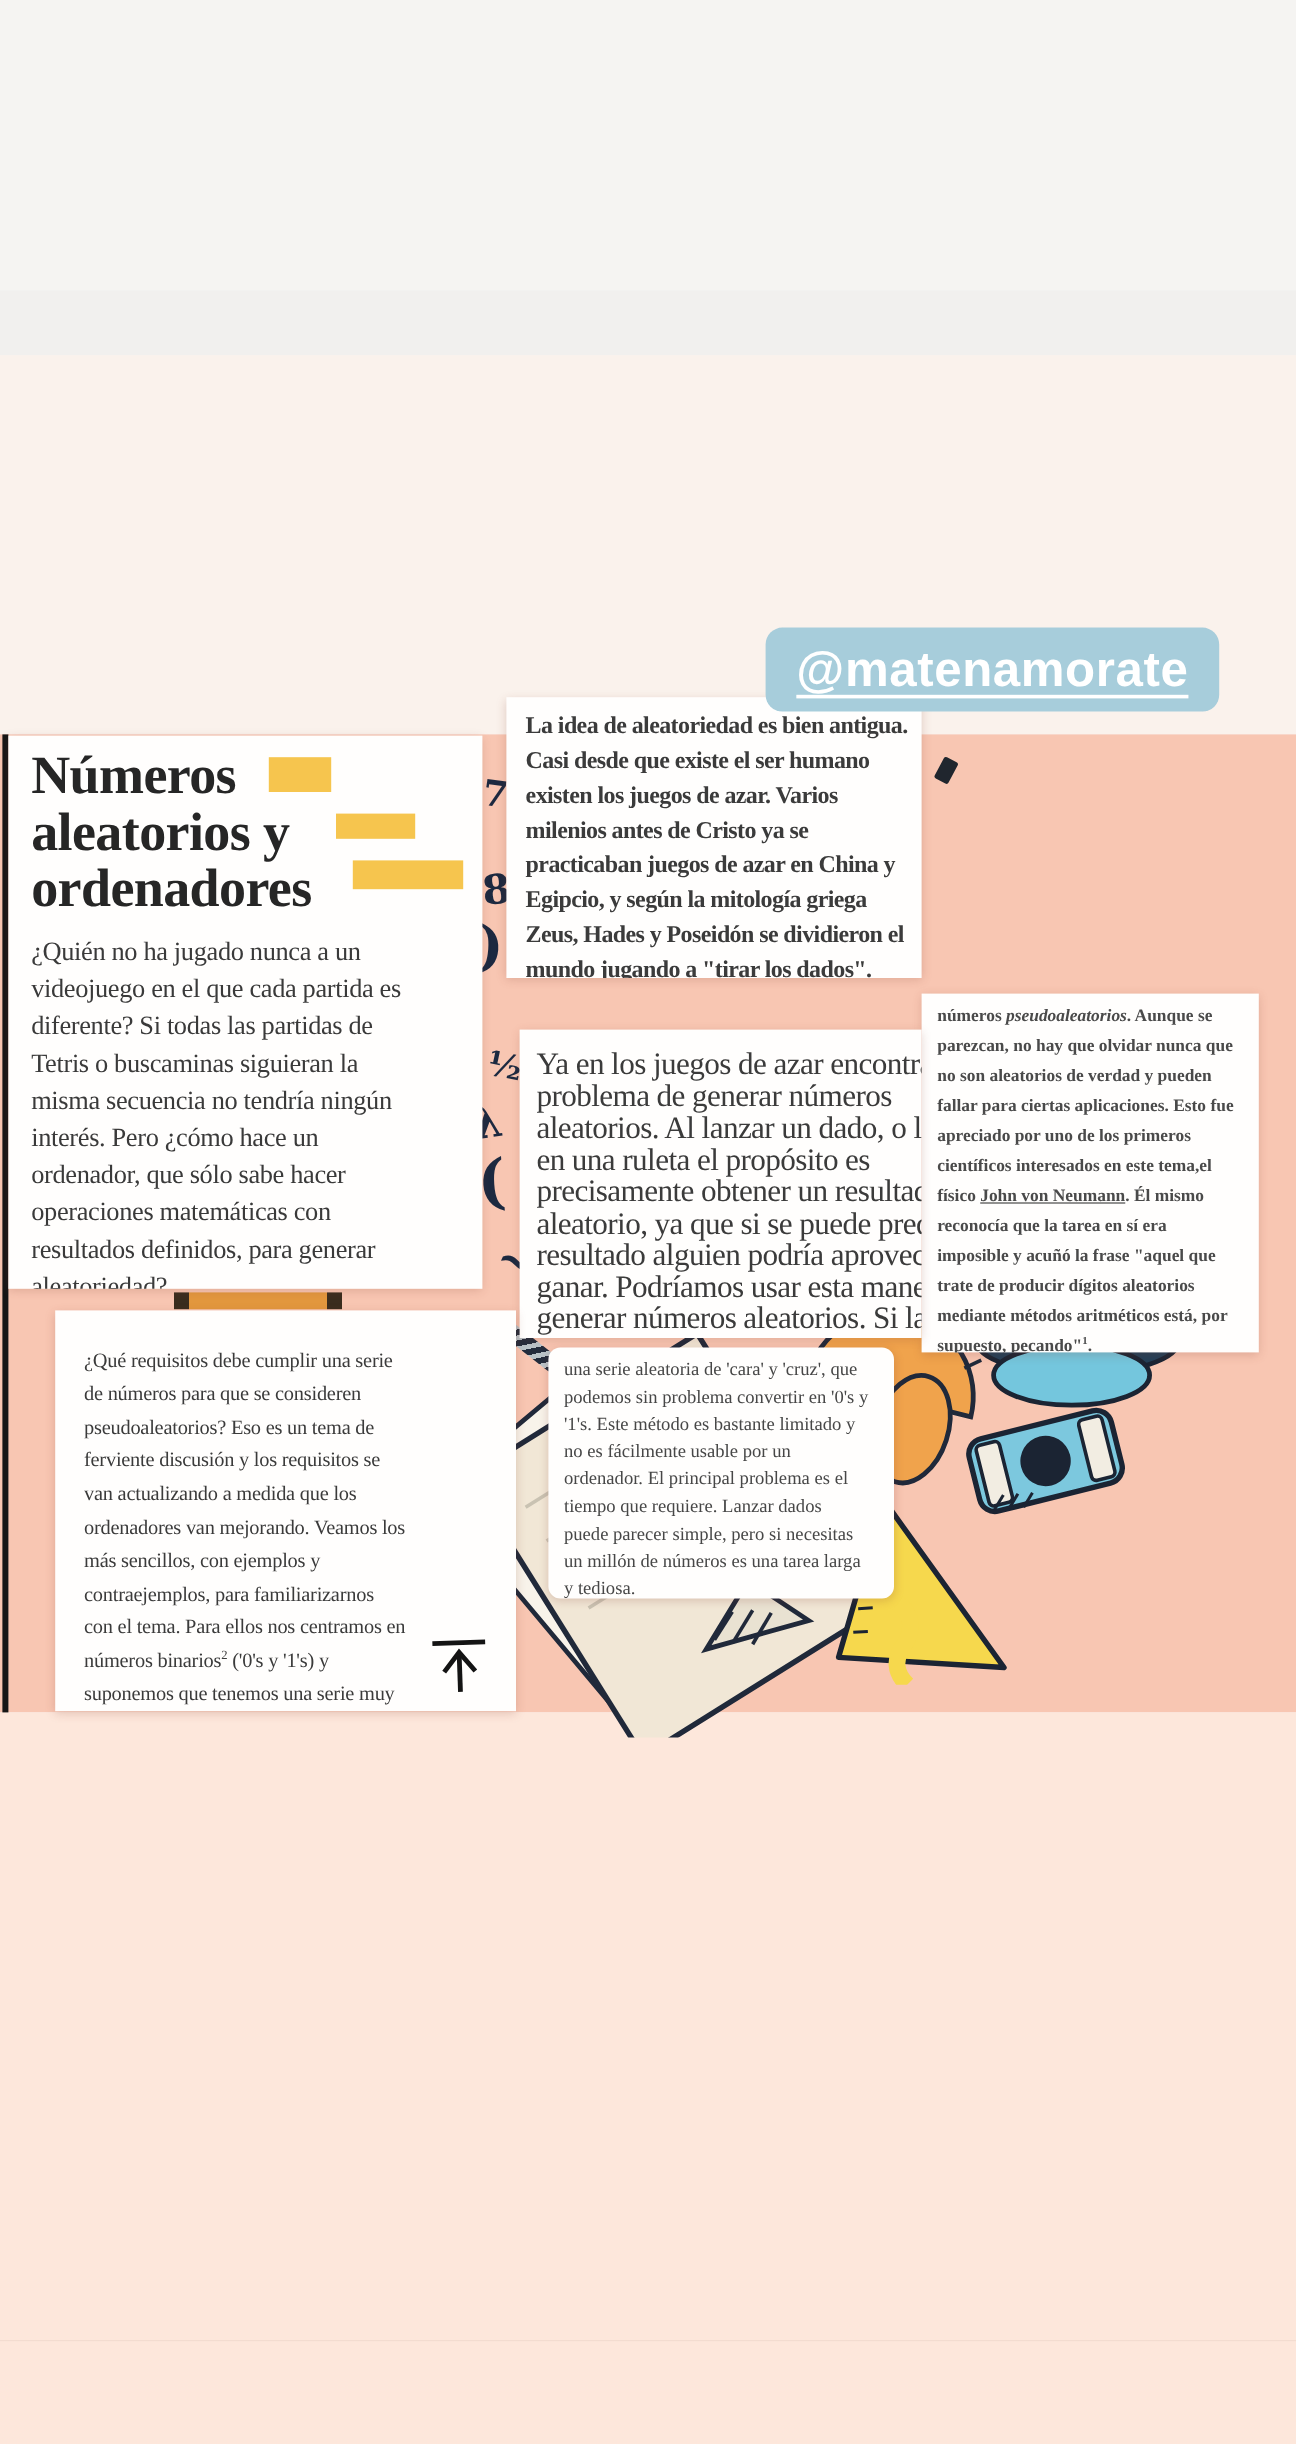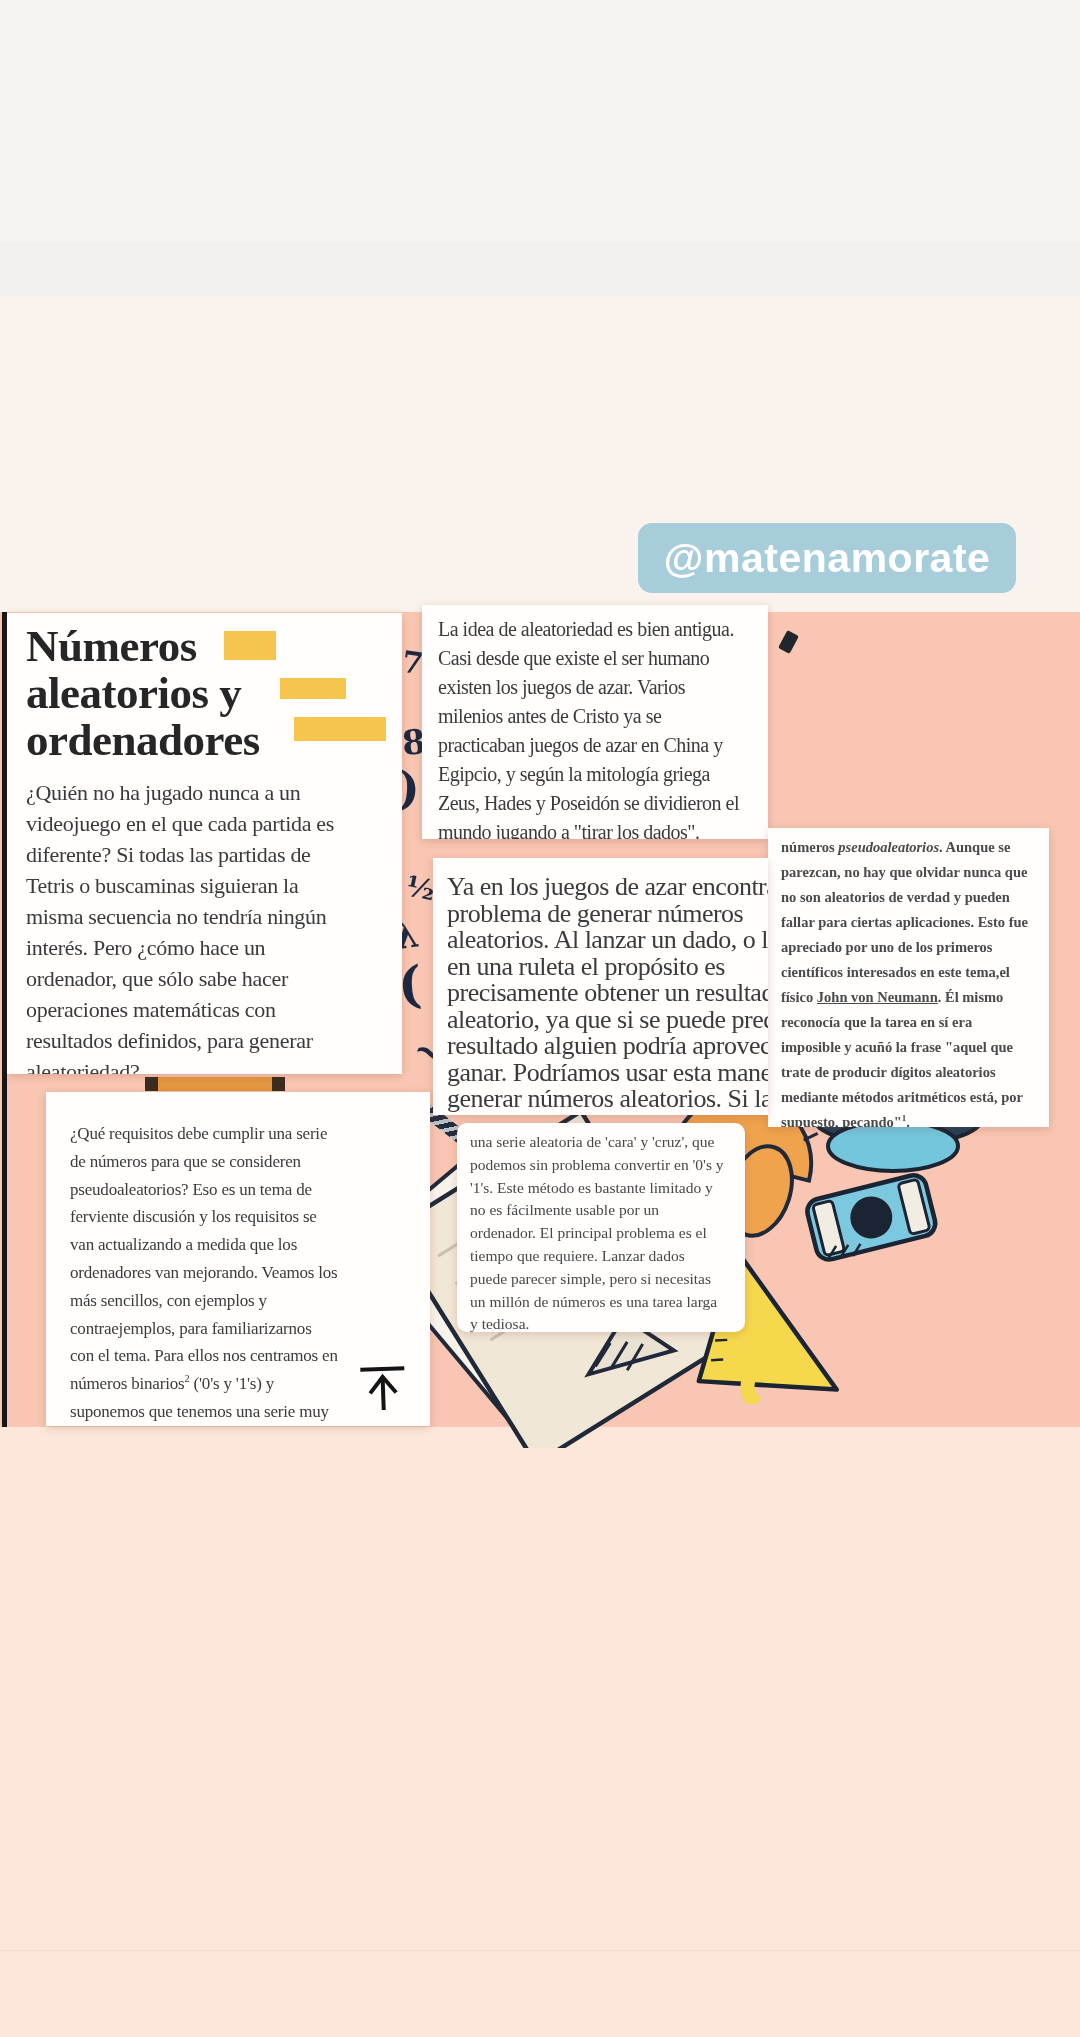--- a/index.html
+++ b/index.html
@@ -11,37 +11,37 @@
   .bg-gray2{left:0;top:242px;width:1080px;height:54px;background:#f1f0ee;}
   .bg-warm{left:0;top:296px;width:1080px;height:316px;background:#faf2ec;}
   .bg-pink{left:0;top:612px;width:1080px;height:815px;background:#f8c6b2;}
   .bg-pink-light{left:0;top:1427px;width:1080px;height:610px;background:#fde7db;}
   .bg-hairline{left:0;top:1950px;width:1080px;height:1px;background:rgba(120,80,70,.07);}
 
   
   .badge{left:638px;top:523px;width:378px;height:70px;background:#a7cddb;border-radius:14px;
          display:flex;align-items:center;justify-content:center;z-index:6;
          font-family:"Liberation Sans",sans-serif;font-weight:bold;font-size:41px;color:#ffffff;}
-  .badge span{text-decoration-thickness:3px;text-underline-offset:7px;letter-spacing:.5px;}
+  .badge span{text-decoration:underline;text-decoration-thickness:3px;text-underline-offset:7px;letter-spacing:.5px;}
 
   
   .left-rule{left:2px;top:612px;width:5px;height:815px;background:#161616;z-index:2;}
 
   
   .card{position:absolute;background:#fffefd;z-index:4;overflow:hidden;
         box-shadow:0 2px 8px rgba(130,60,45,.22);color:#3b3b3b;}
   .card-text{position:absolute;white-space:nowrap;}
   sup{font-size:62%;line-height:0;vertical-align:super;}
 
   #title-card{left:7px;top:613px;width:395px;height:461px;}
   .title-lines{left:19px;top:10px;font-size:45px;line-height:47px;font-weight:700;
                color:#262626;letter-spacing:-.5px;}
   .intro-lines{left:19px;top:164px;font-size:22px;line-height:31px;letter-spacing:-.3px;color:#3a3a3a;}
 
-  #la-idea-card{left:422px;top:605px;width:346px;height:234px;}
+  #la-idea-card{left:422px;top:581px;width:346px;height:234px;font-weight:bold;}
   .la-idea-text{left:16px;top:10px;font-size:20px;line-height:29px;letter-spacing:-.5px;}
 
   #frente-card{left:767px;top:648px;width:258px;height:184px;}
   .frente-text{left:13px;top:6px;font-size:14.5px;line-height:29.5px;color:#4a4a4a;}
 
   #pseudo-card{left:768px;top:828px;width:281px;height:299px;}
   .pseudo-text{left:13px;top:7px;font-size:14.5px;line-height:25px;color:#4a4a4a;font-weight:bold;}
 
   #ya-en-card{left:433px;top:858px;width:335px;height:257px;}
   .ya-en-text{left:14px;top:16px;font-size:26px;line-height:26.5px;letter-spacing:-.5px;}

